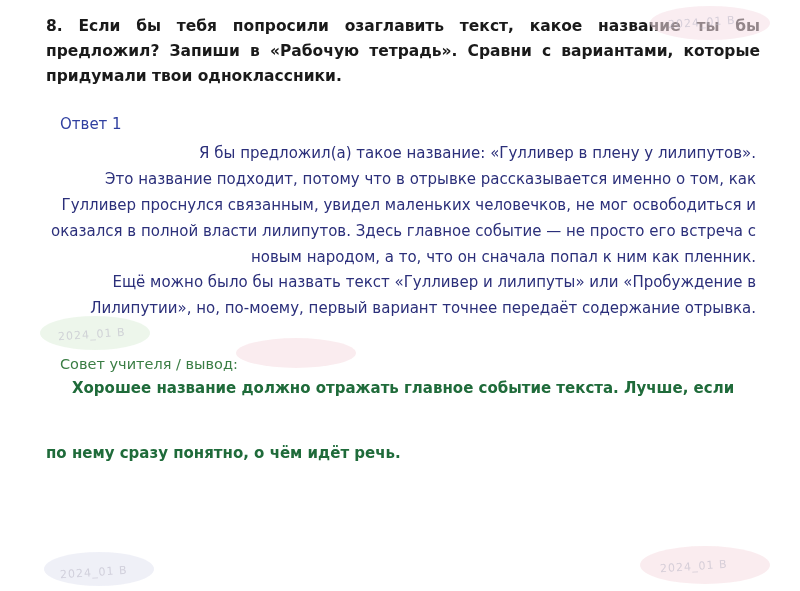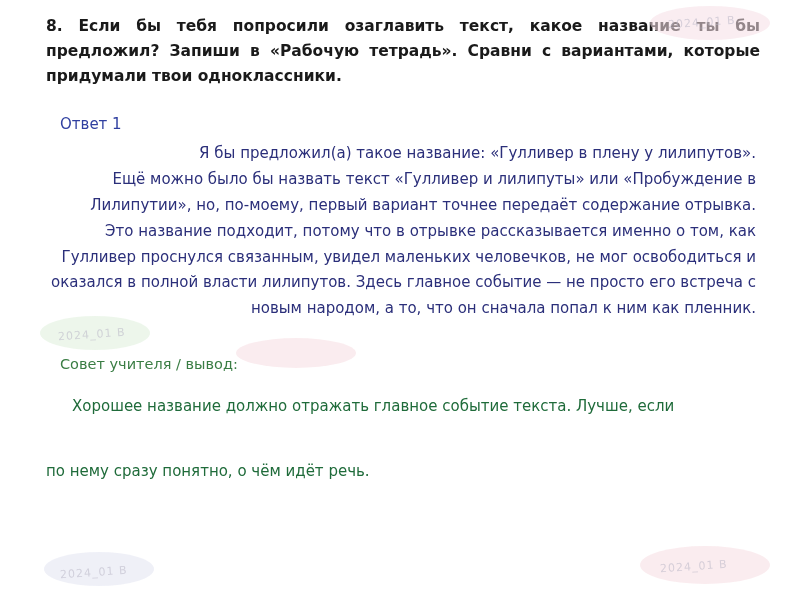--- a/index.html
+++ b/index.html
@@ -73,28 +73,29 @@
     text-indent: 26px;
   }
 
   .teacher-block {
     margin-top: 34px;
   }
   .teacher-title {
     color: #3a7d44;
     font-size: 14.5px;
     margin-left: 14px;
-    margin-bottom: 22px;
+    margin-bottom: 4px;
   }
   .teacher-p {
     color: #1f6b3a;
     font-size: 15px;
     line-height: 1.7;
     margin: 0 10px 0 0;
     text-indent: 26px;
+    font-weight: bold;
   }
   .teacher-p.cont {
     text-indent: 0;
     margin-top: 40px;
   }
 </style>
 </head>
 <body>
 
 <div class="page">
@@ -108,22 +109,22 @@
   <div class="wm" style="left:668px; top:16px; transform:rotate(-4deg);">2024_01 B</div>
   <div class="wm" style="left:58px; top:328px; transform:rotate(-4deg);">2024_01 B</div>
   <div class="wm" style="left:60px; top:566px; transform:rotate(-4deg);">2024_01 B</div>
   <div class="wm" style="left:660px; top:560px; transform:rotate(-4deg);">2024_01 B</div>
 
   <p class="question">8. Если бы тебя попросили озаглавить текст, какое название ты бы предложил? Запиши в «Рабочую тетрадь». Сравни с вариантами, которые придумали твои одноклассники.</p>
 
   <div class="answer-block">
     <div class="answer-title">Ответ 1</div>
     <p class="p indent">Я бы предложил(а) такое название: «Гулливер в плену у лилипутов».</p>
+    <p class="p indent">Это название подходит, потому что в отрывке рассказывается именно о том, как Гулливер проснулся связанным, увидел маленьких человечков, не мог освободиться и оказался в полной власти лилипутов. Здесь главное событие — не просто его встреча с новым народом, а то, что он сначала попал к ним как пленник.</p>
     <p class="p indent">Ещё можно было бы назвать текст «Гулливер и лилипуты» или «Пробуждение в Лилипутии», но, по-моему, первый вариант точнее передаёт содержание отрывка.</p>
-    <p class="p indent">Это название подходит, потому что в отрывке рассказывается именно о том, как Гулливер проснулся связанным, увидел маленьких человечков, не мог освободиться и оказался в полной власти лилипутов. Здесь главное событие — не просто его встреча с новым народом, а то, что он сначала попал к ним как пленник.</p>
   </div>
 
   <div class="teacher-block">
     <div class="teacher-title">Совет учителя / вывод:</div>
     <p class="teacher-p">Хорошее название должно отражать главное событие текста. Лучше, если</p>
     <p class="teacher-p cont">по нему сразу понятно, о чём идёт речь.</p>
   </div>
 
 </div>
 

